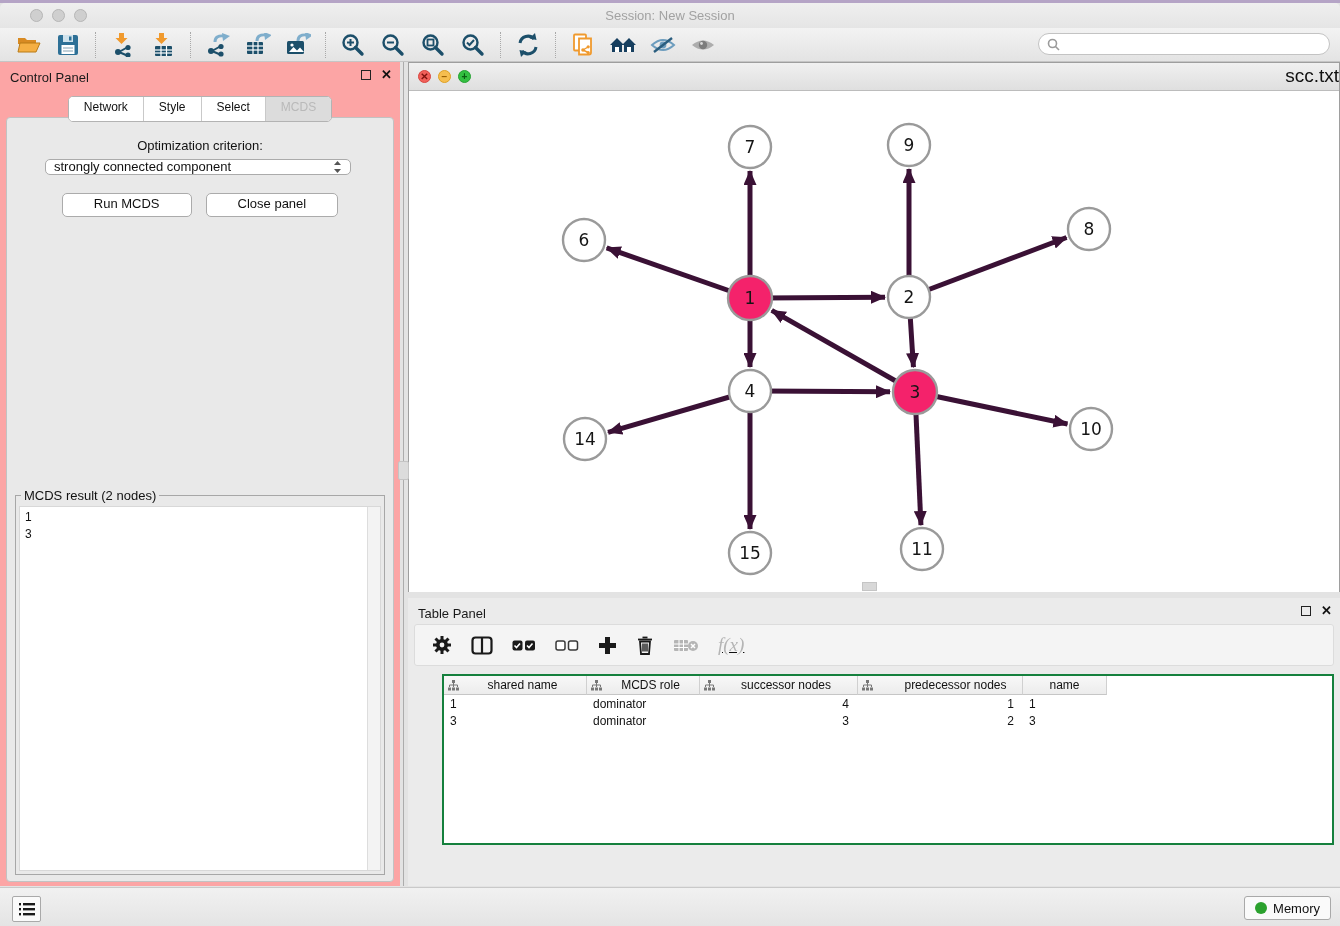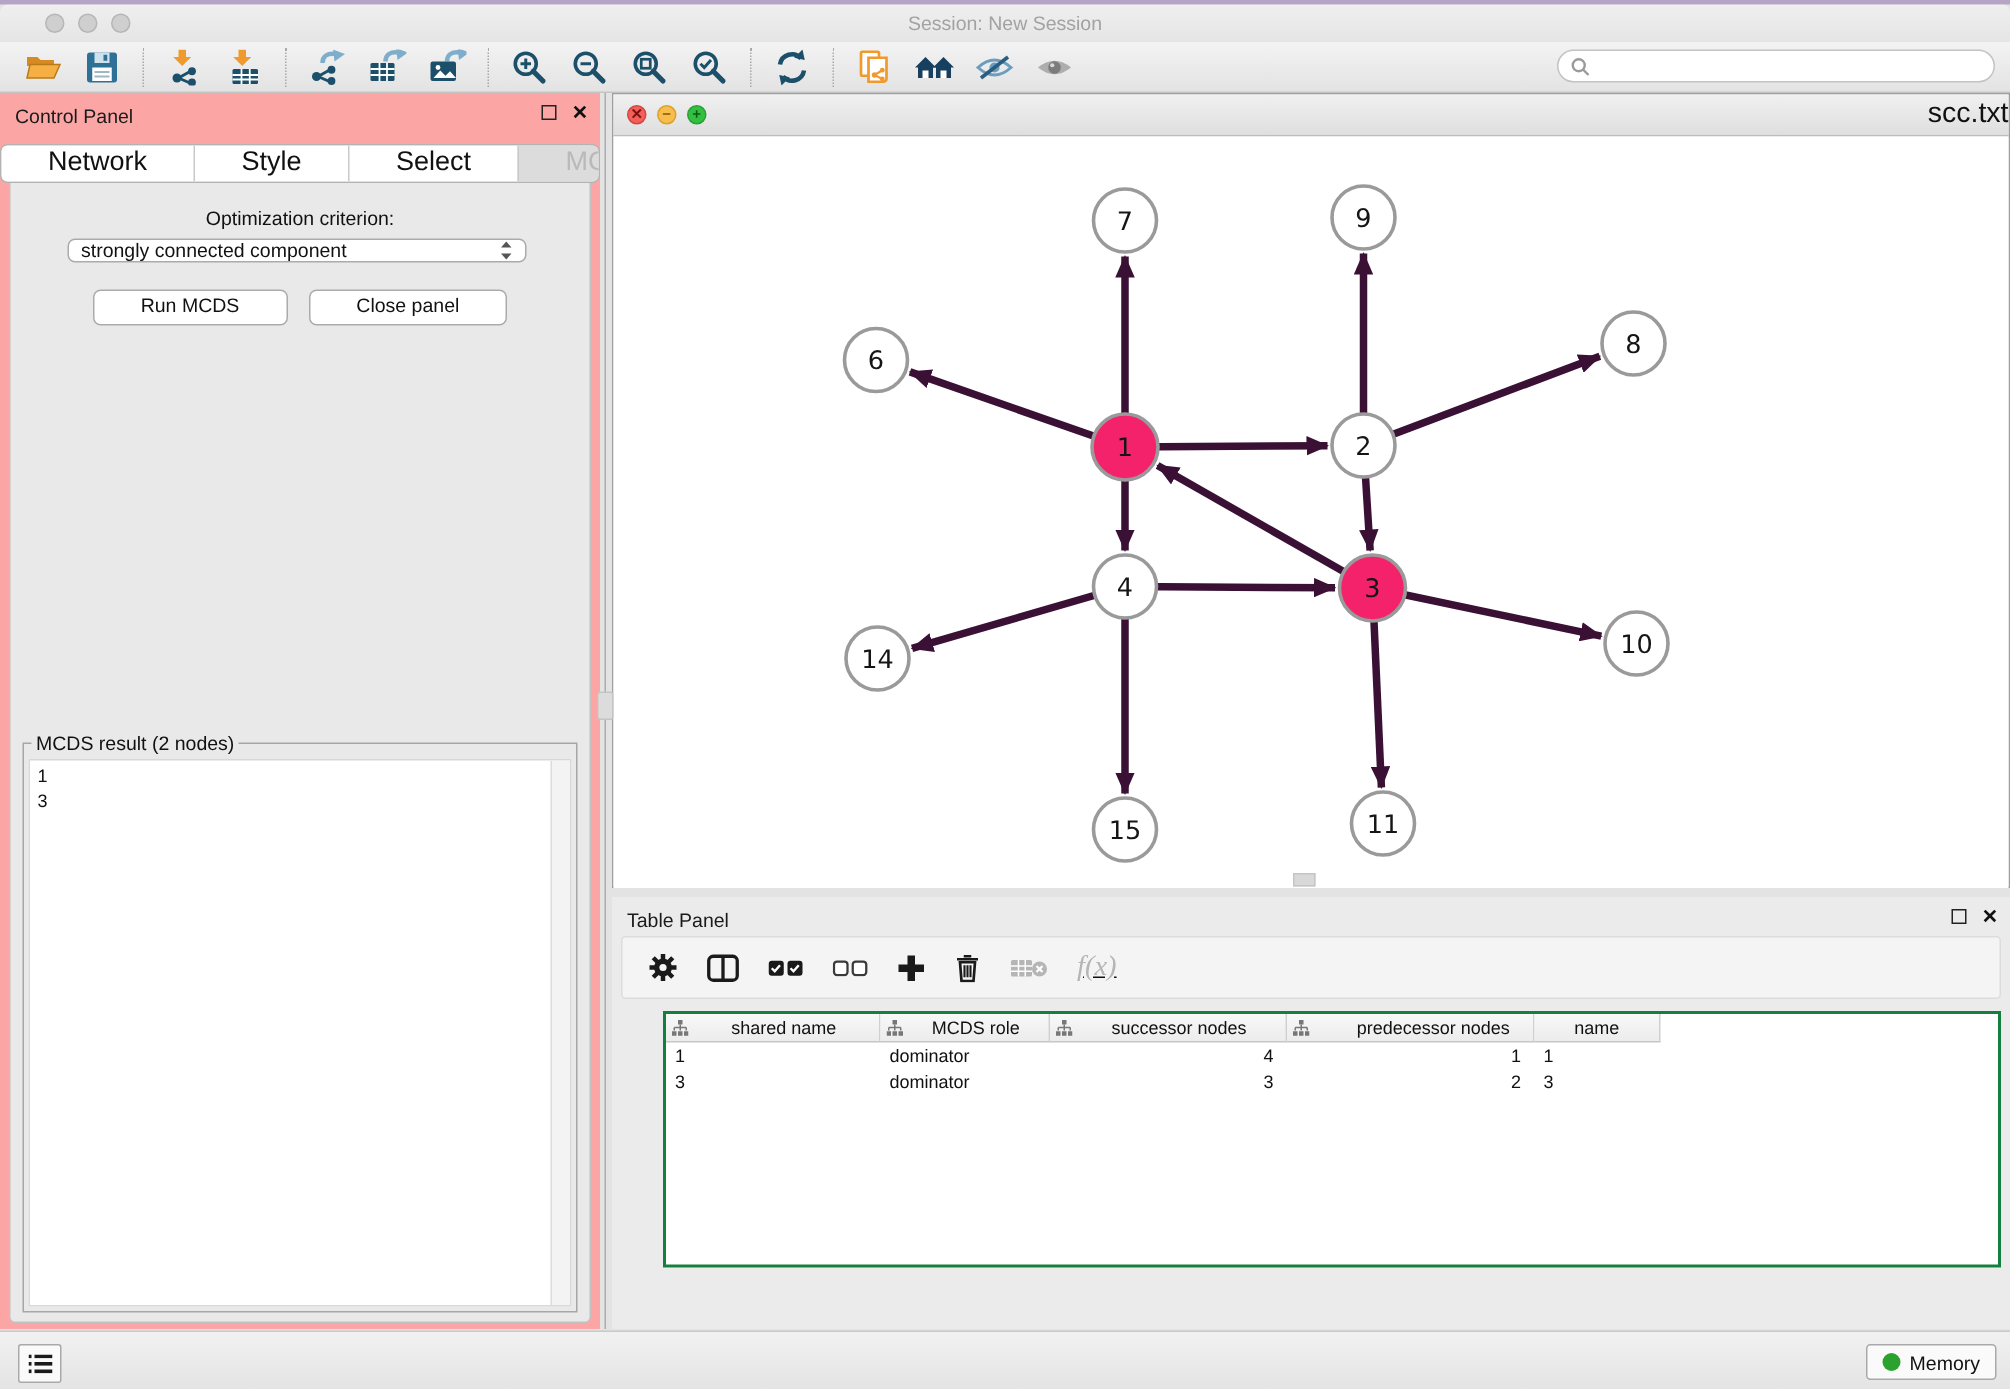--- a/index.html
+++ b/index.html
@@ -28,21 +28,21 @@
   
   .control-panel{position:absolute;top:62px;left:0;width:400px;height:824px;background:#fca5a5;}
   .panel-head{position:relative;height:30px;}
   .panel-title{position:absolute;left:10px;top:8px;font-size:13px;color:#1A1A1A;}
   .panel-icons{position:absolute;right:8px;top:7px;display:flex;gap:10px;align-items:center;}
   .float-ic{width:10px;height:10px;border:1.6px solid #222;box-sizing:border-box;}
   .close-ic{font-size:13px;font-weight:bold;color:#111;line-height:12px;}
 
   .cp-tabs{position:absolute;top:34px;left:0;width:100%;display:flex;justify-content:center;z-index:2;}
   .seg{display:flex;border:1px solid #B3B3B3;border-radius:5px;overflow:hidden;background:#FFF;}
-  .seg .tab{padding:0 31px;height:24px;line-height:20px;font-size:18px;background:#FFF;color:#111;
+  .seg .tab{padding:0 15px;height:24px;line-height:20px;font-size:12px;background:#FFF;color:#111;
             border-left:1px solid #C9C9C9;cursor:default;}
   .seg .tab:first-child{border-left:none;}
   .seg .tab.active{background:#DCDCDC;color:#B9B9B9;}
 
   .cp-body{position:absolute;top:55px;left:6px;right:6px;height:763px;background:#E9E9E9;
            border:1px solid #C2C2C2;border-radius:4px;}
   .opt-label{position:absolute;top:20px;width:100%;text-align:center;font-size:13px;}
   .cp-select{position:absolute;top:41px;left:38px;right:42px;height:16px;background:#FFF;
              border:1px solid #ABABAB;border-radius:5px;display:flex;align-items:flex-end;
              padding:0 8px 0 8px;font-size:13px;box-sizing:border-box;}

